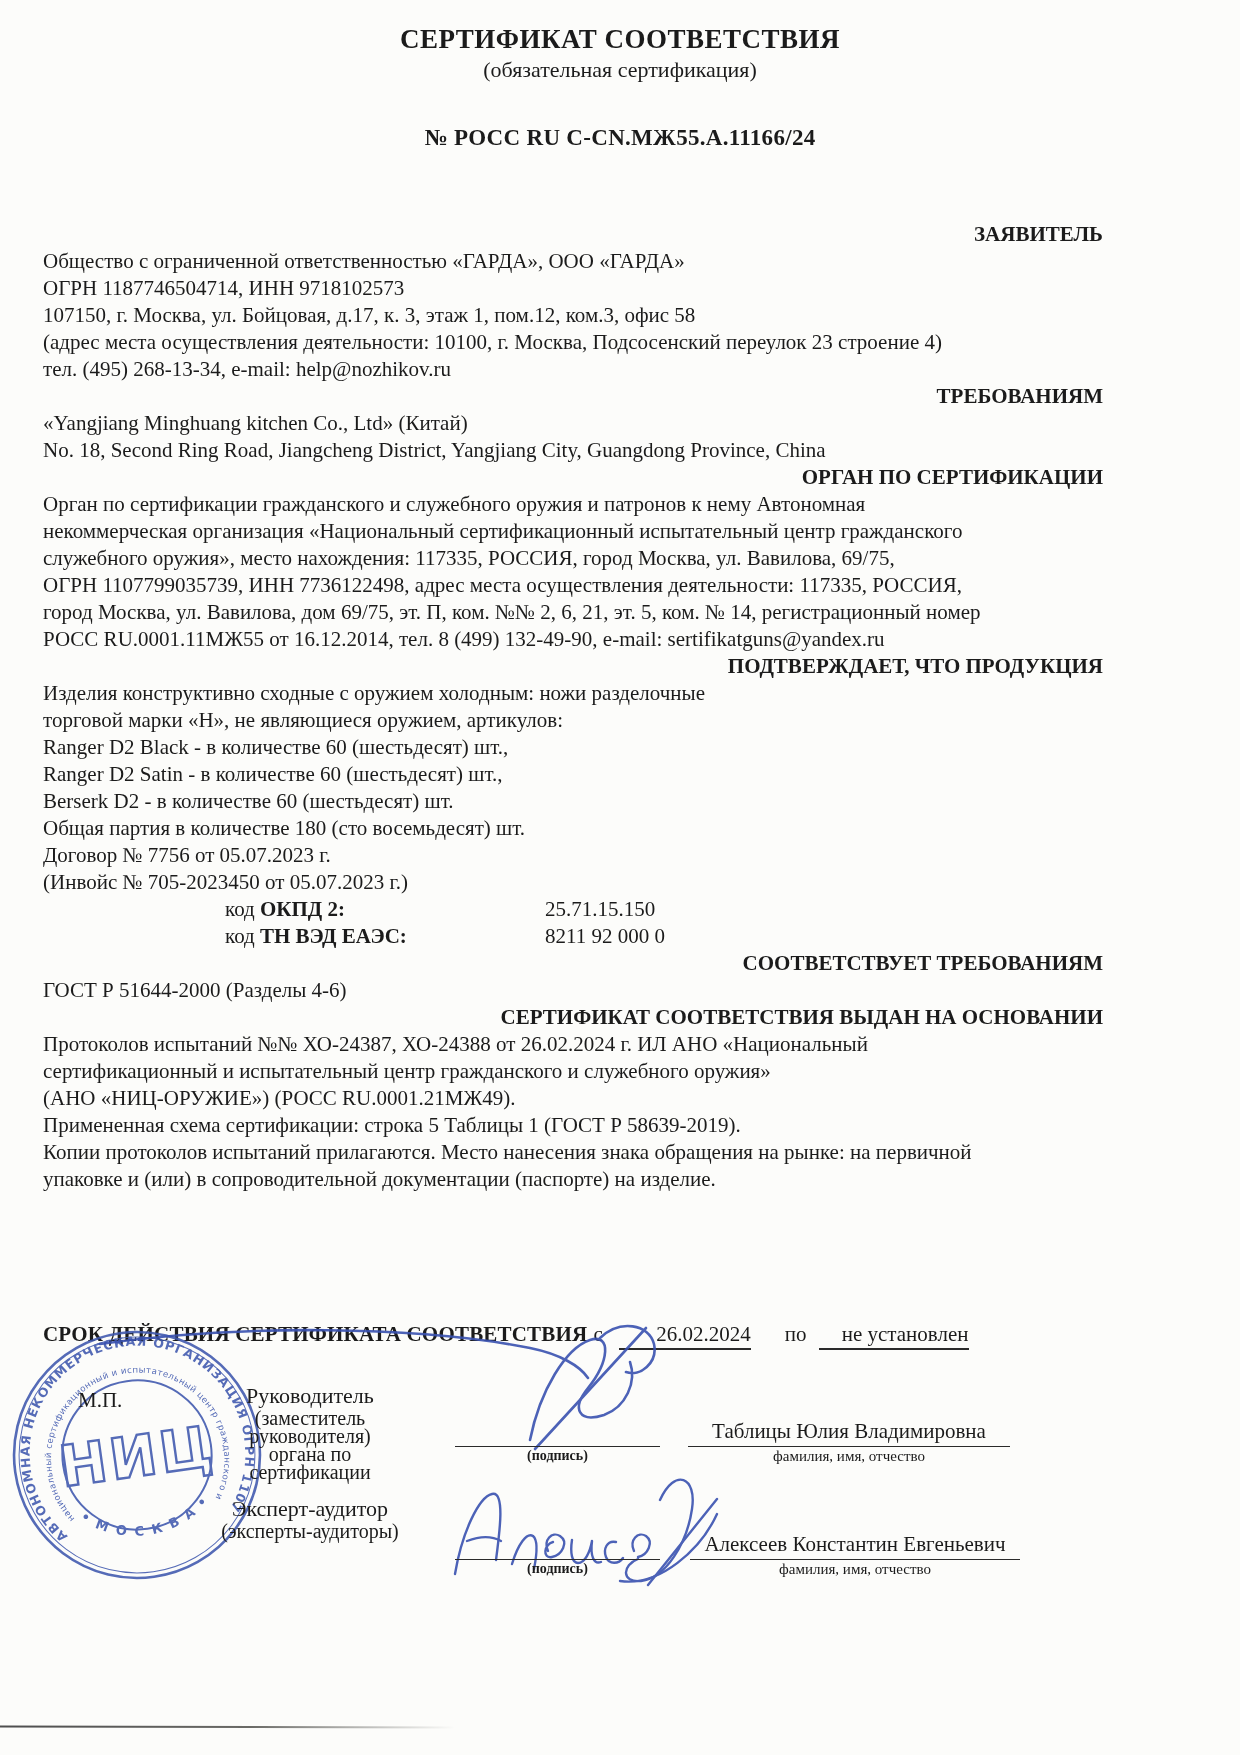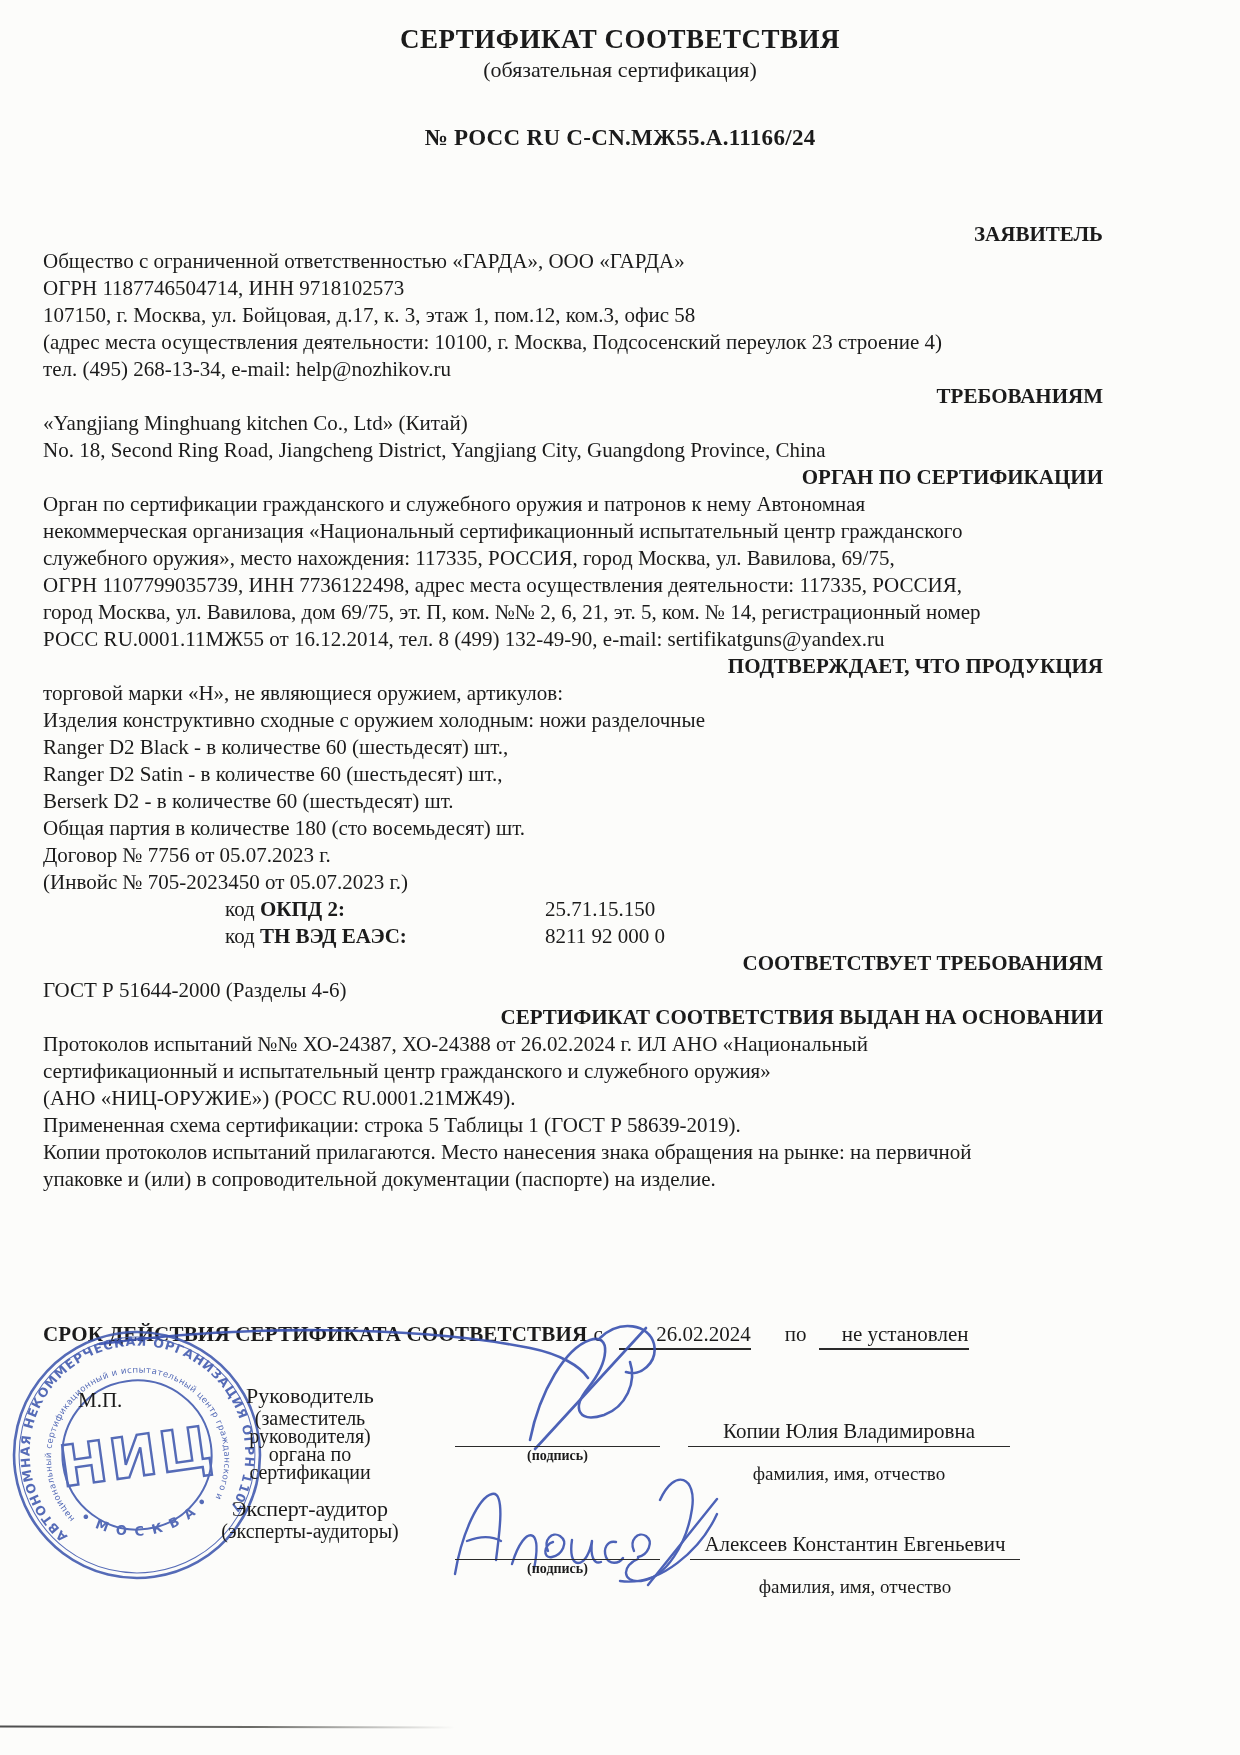--- a/index.html
+++ b/index.html
@@ -43,21 +43,21 @@
   .role-sub{font-size:20px;line-height:18px;}
   .head-block{left:210px;top:1383px;}
   .expert-block{left:210px;top:1496px;}
   .sign-slot{width:205px;text-align:center;z-index:3;font-weight:bold;}
   .sign-line{border-top:1.6px solid #2a2a2a;}
   .sign-caption{font-size:14px;line-height:17px;}
   .sign-slot-1{left:455px;top:1446px;}
   .sign-slot-2{left:455px;top:1559px;}
   .name-block{text-align:center;z-index:3;}
   .name-text{font-size:21px;line-height:26px;border-bottom:1.6px solid #2a2a2a;padding-bottom:2px;}
-  .name-caption{font-size:19px;line-height:17px;margin-top:18px;}
+  .name-caption{font-size:15px;line-height:17px;margin-top:1px;}
   .name-block-1{left:688px;top:1418px;width:322px;}
   .name-block-2{left:690px;top:1531px;width:330px;}
   
   .stamp{left:8px;top:1326px;width:258px;height:258px;z-index:1;opacity:.88;transform:rotate(-8deg);}
   .ink{left:60px;top:1318px;width:960px;height:280px;z-index:2;pointer-events:none;opacity:.9;}
   
   .scan-line{
     position:absolute;left:0;top:1726px;width:455px;height:2px;
     background:linear-gradient(to right,#4e4e4e 0%,#6a6a66 55%,rgba(120,120,115,0) 100%);
     transform:rotate(.12deg);z-index:4;
@@ -85,22 +85,22 @@
       <div class="line">«Yangjiang Minghuang kitchen Co., Ltd» (Китай)</div>
       <div class="line">No. 18, Second Ring Road, Jiangcheng District, Yangjiang City, Guangdong Province, China</div>
       <div class="line bold">ОРГАН ПО СЕРТИФИКАЦИИ</div>
       <div class="line">Орган по сертификации гражданского и служебного оружия и патронов к нему Автономная</div>
       <div class="line">некоммерческая организация «Национальный сертификационный испытательный центр гражданского</div>
       <div class="line">служебного оружия», место нахождения: 117335, РОССИЯ, город Москва, ул. Вавилова, 69/75,</div>
       <div class="line">ОГРН 1107799035739, ИНН 7736122498, адрес места осуществления деятельности: 117335, РОССИЯ,</div>
       <div class="line">город Москва, ул. Вавилова, дом 69/75, эт. П, ком. №№ 2, 6, 21, эт. 5, ком. № 14, регистрационный номер</div>
       <div class="line">РОСС RU.0001.11МЖ55 от 16.12.2014, тел. 8 (499) 132-49-90, e-mail: sertifikatguns@yandex.ru</div>
       <div class="line bold">ПОДТВЕРЖДАЕТ, ЧТО ПРОДУКЦИЯ</div>
+      <div class="line">Изделия конструктивно сходные с оружием холодным: ножи разделочные</div>
       <div class="line">торговой марки «Н», не являющиеся оружием, артикулов:</div>
-      <div class="line">Изделия конструктивно сходные с оружием холодным: ножи разделочные</div>
       <div class="line">Ranger D2 Black - в количестве 60 (шестьдесят) шт.,</div>
       <div class="line">Ranger D2 Satin - в количестве 60 (шестьдесят) шт.,</div>
       <div class="line">Berserk D2 - в количестве 60 (шестьдесят) шт.</div>
       <div class="line">Общая партия в количестве 180 (сто восемьдесят) шт.</div>
       <div class="line">Договор № 7756 от 05.07.2023 г.</div>
       <div class="line">(Инвойс № 705-2023450 от 05.07.2023 г.)</div>
       <div class="line code"><span>код </span><span class="bold">ОКПД 2:</span><span class="code-value">25.71.15.150</span></div>
       <div class="line code"><span>код </span><span class="bold">ТН ВЭД ЕАЭС:</span><span class="code-value">8211 92 000 0</span></div>
       <div class="line bold">СООТВЕТСТВУЕТ ТРЕБОВАНИЯМ</div>
       <div class="line">ГОСТ Р 51644-2000 (Разделы 4-6)</div>
@@ -173,21 +173,21 @@
     <div class="role-sub">(заместитель руководителя)</div>
     <div class="role-sub">органа по сертификации</div>
   </div>
 
   <div class="abs sign-slot sign-slot-1">
     <div class="sign-line"></div>
     <div class="sign-caption">(подпись)</div>
   </div>
 
   <div class="abs name-block name-block-1">
-    <div class="name-text">Копии Юлия Владимировна</div>
+    <div class="name-text">Таблицы Юлия Владимировна</div>
     <div class="name-caption">фамилия, имя, отчество</div>
   </div>
 
   <div class="abs role-block expert-block">
     <div class="role-title">Эксперт-аудитор</div>
     <div class="role-sub">(эксперты-аудиторы)</div>
   </div>
 
   <div class="abs sign-slot sign-slot-2">
     <div class="sign-line"></div>

